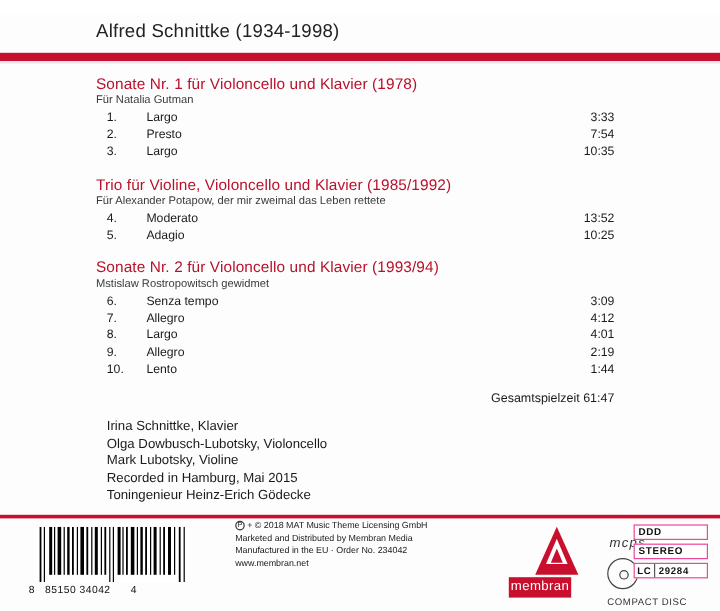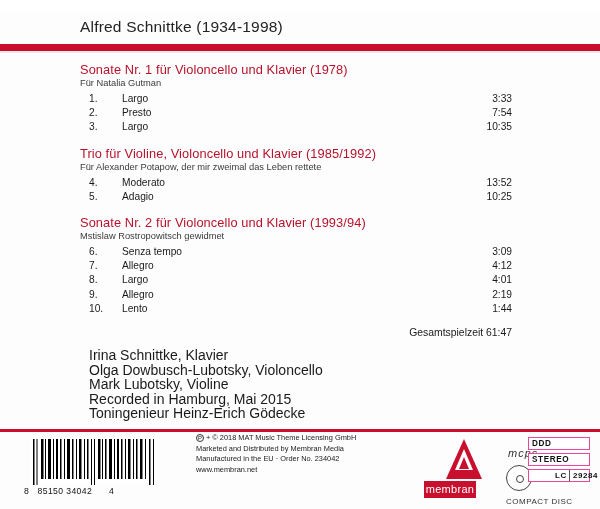--- a/index.html
+++ b/index.html
@@ -84,21 +84,21 @@
   .block { margin-bottom: 11px; }
   .total {
     text-align: right;
     font-size: 10.4px;
     padding-right: 18px;
     margin-top: 10px;
     margin-bottom: 10px;
   }
   .credits {
     padding-left: 9px;
-    font-size: 14px;
+    font-size: 11px;
     line-height: 14.6px;
     color: #1a1a1a;
   }
 
   
   .bottom {
     position: absolute;
     left: 0; bottom: 0; width: 600px; height: 80px;
   }
   .red-rule-bottom {
@@ -215,21 +215,20 @@
   }
   .lcbox {
     display: flex !important;
     align-items: center;
     padding: 0 !important;
     font-size: 8px !important;
   }
   .lcbox .lc {
     padding: 1px 2px;
     border-right: 1px solid #555;
-    margin-left: 24px;
   }
   .lcbox .lcnum { padding: 1px 3px; }
 </style>
 </head>
 <body>
 
 <div class="page">
 
   <div class="top-band"></div>
 

